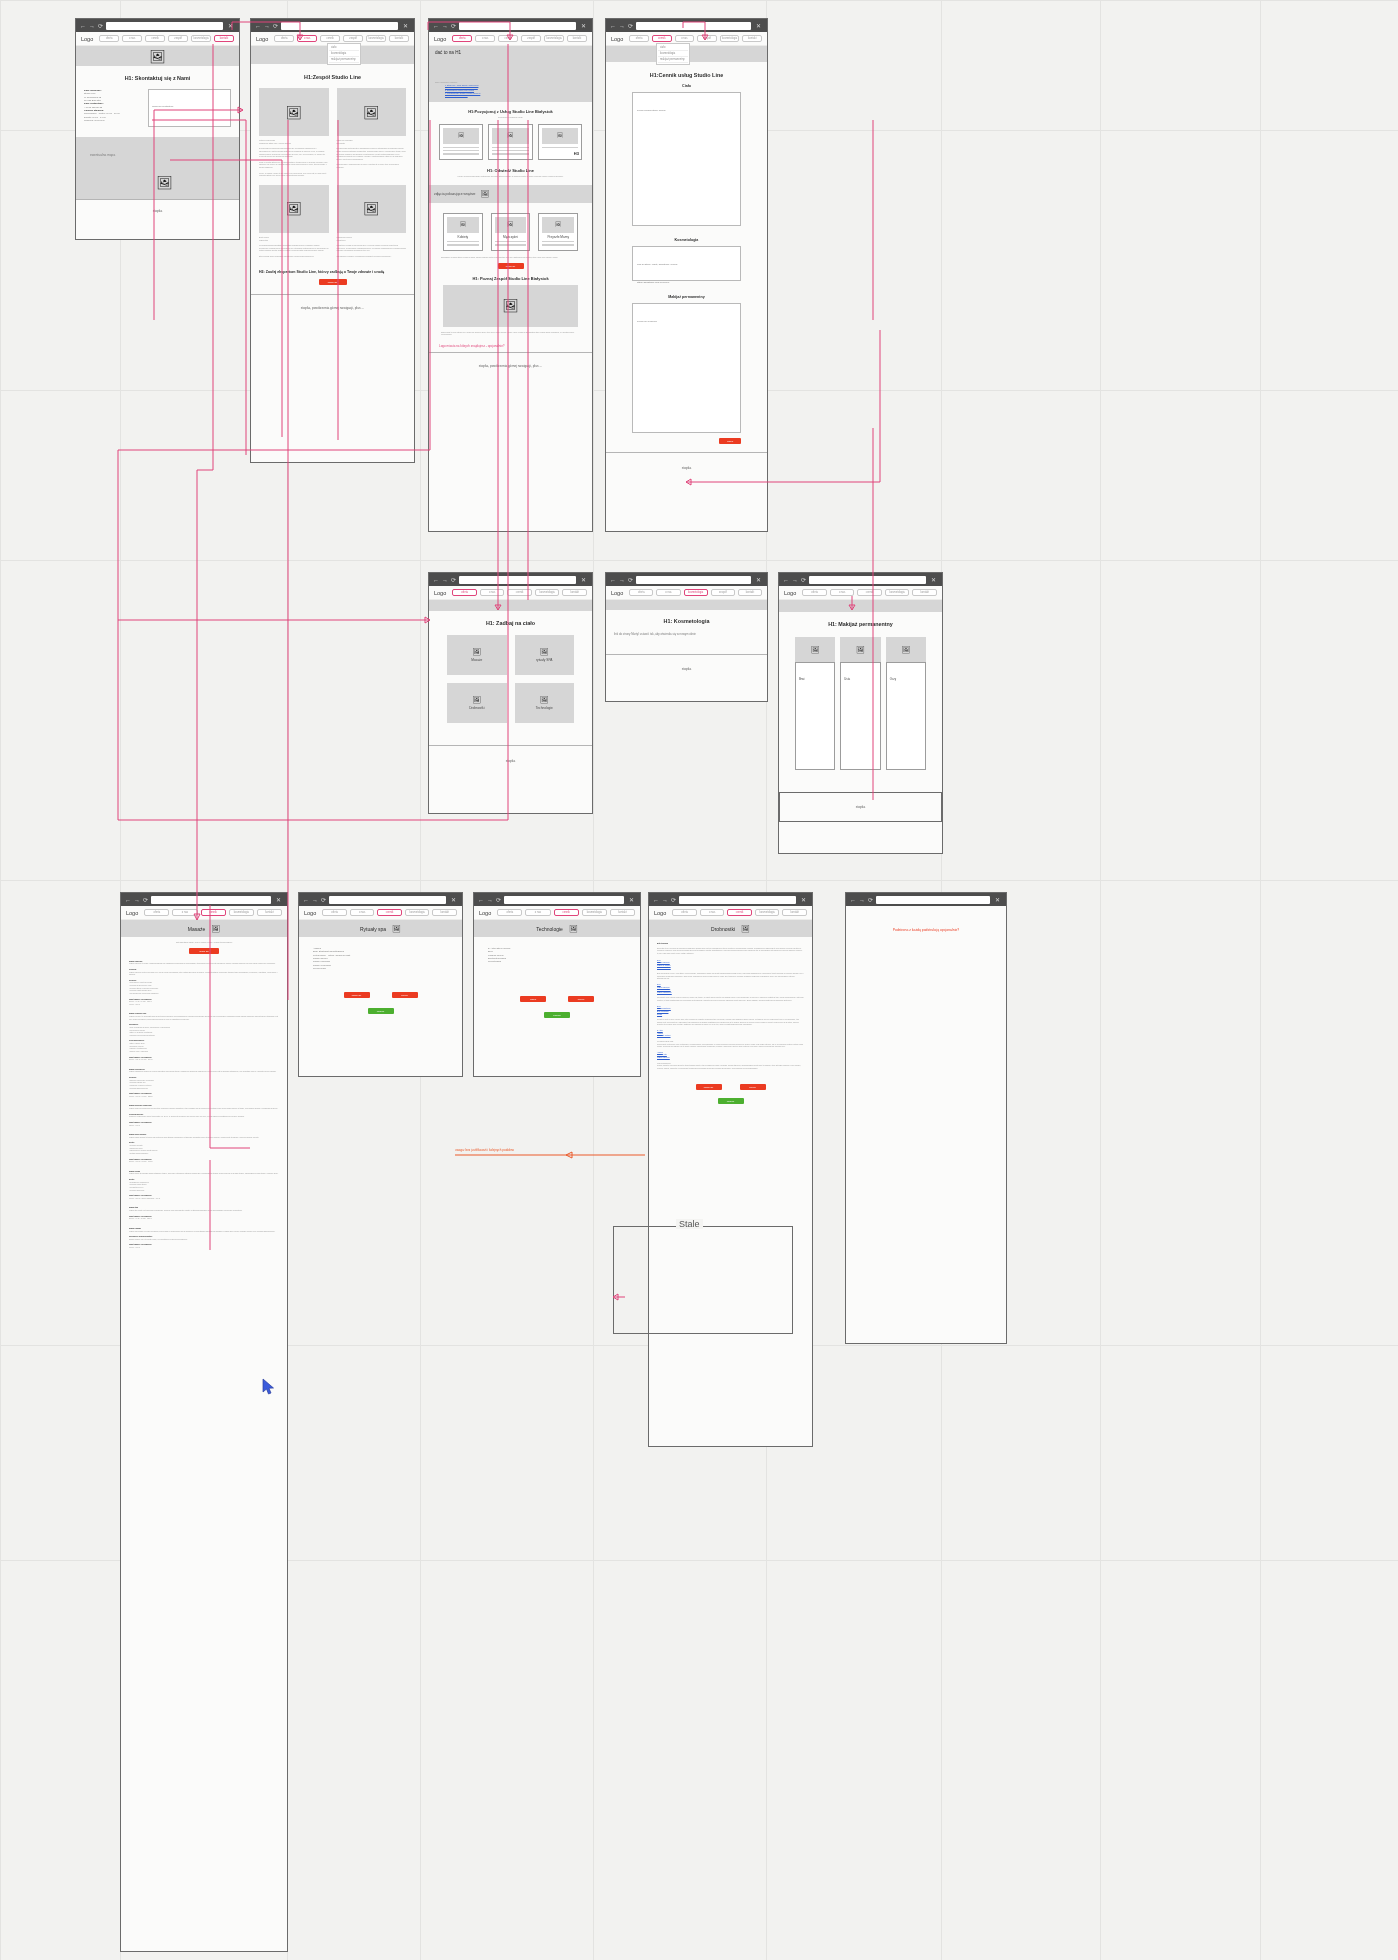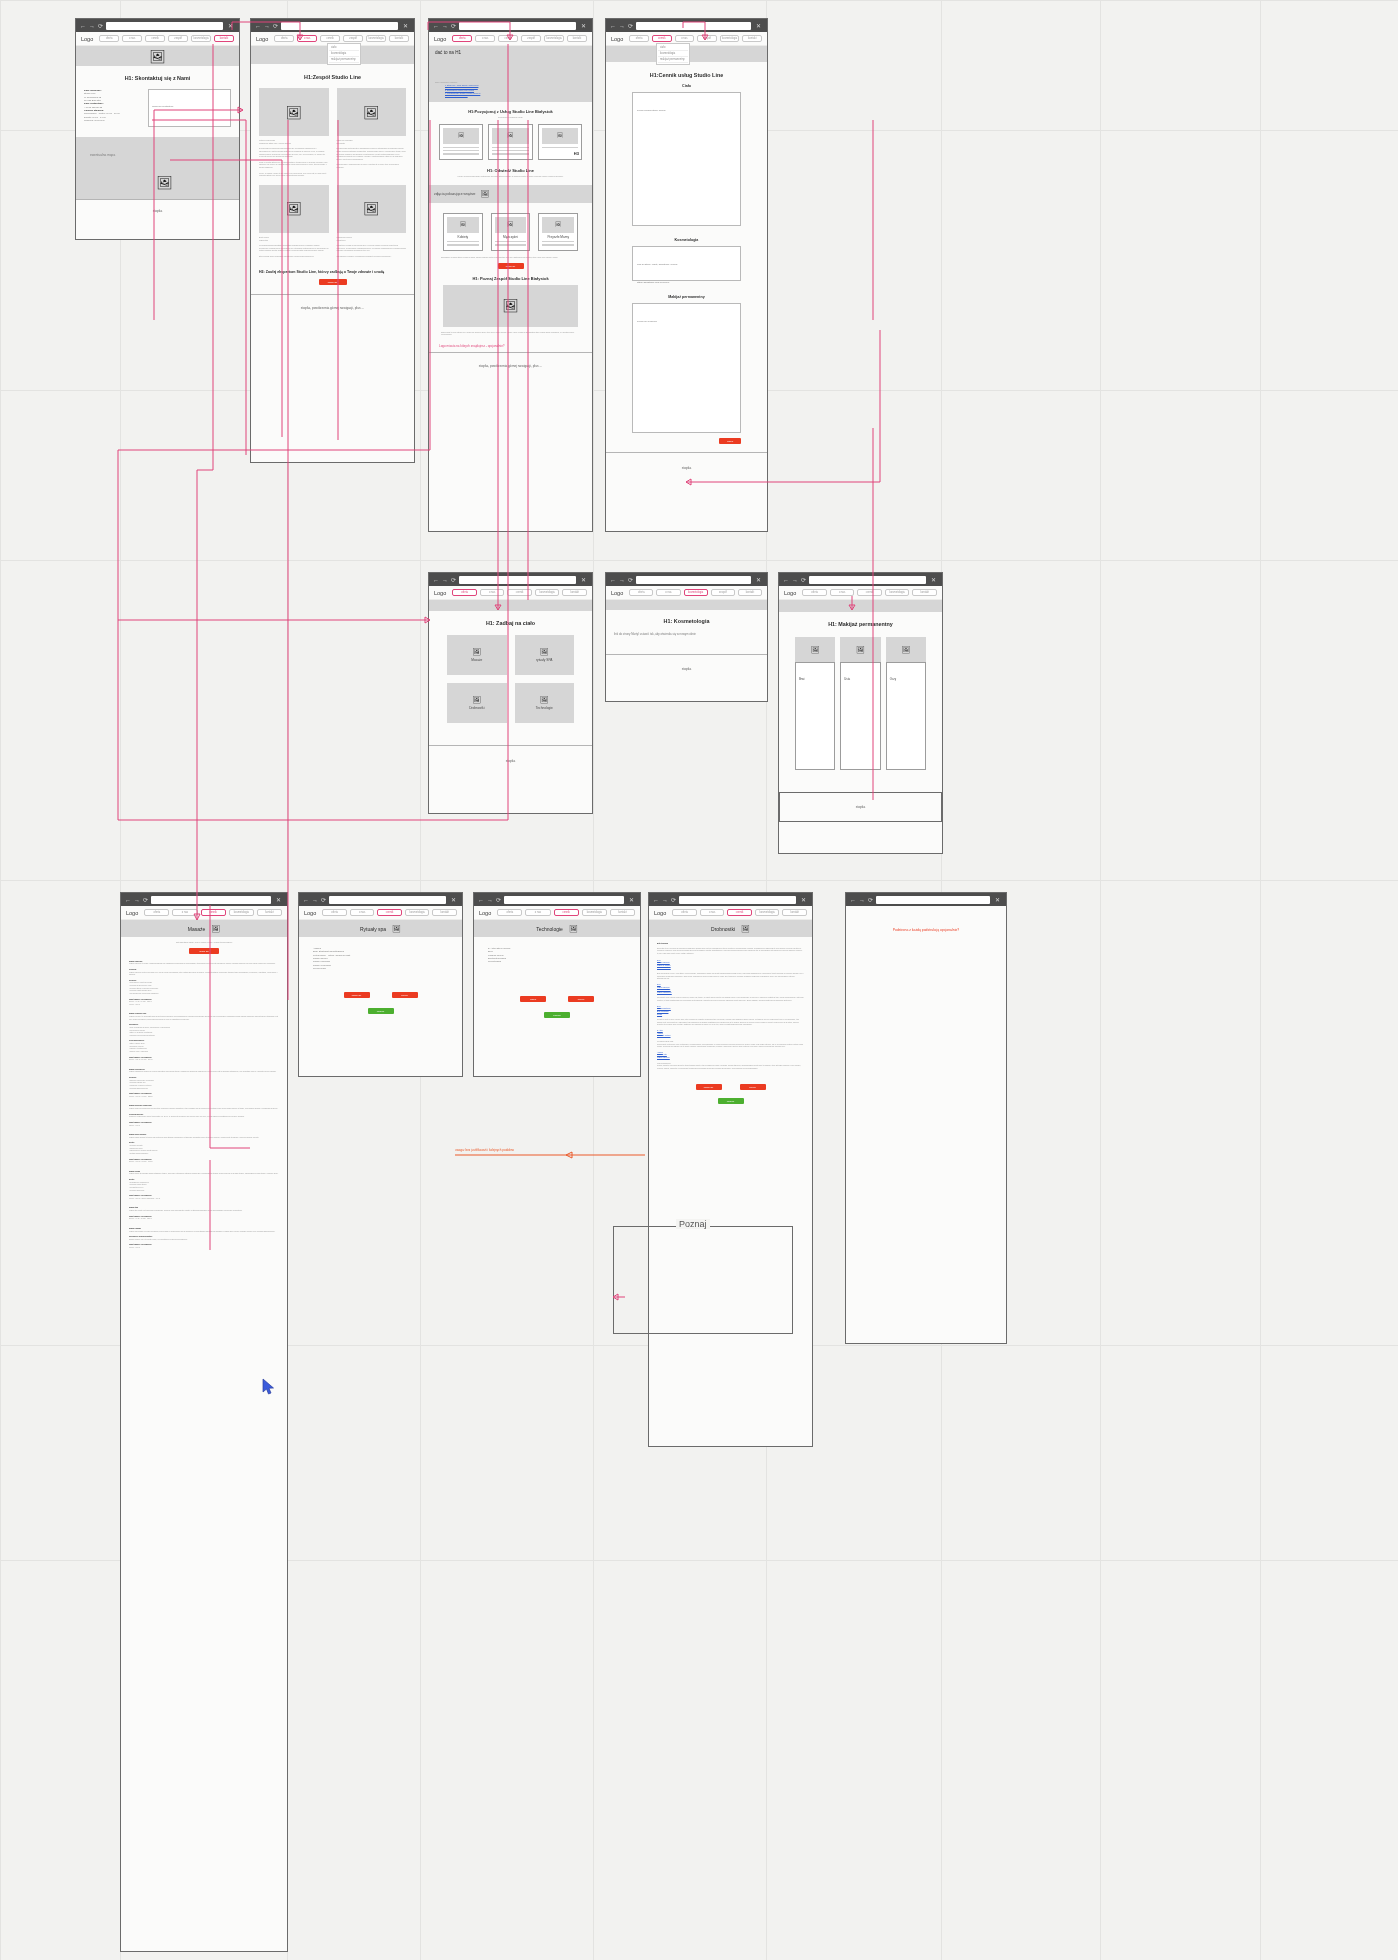--- a/index.html
+++ b/index.html
@@ -809,21 +809,21 @@
   <div style="display:flex; justify-content:center; gap:18px; margin-top:14px;">
     <div class="btn-red" style="width:26px;">umów się</div>
     <div class="btn-red" style="width:26px;">więcej</div>
   </div>
   <div style="display:flex; justify-content:center; margin-top:8px;">
     <div class="btn-green" style="width:26px;">zamów</div>
   </div>
 </div>
 
 <div style="position:absolute; left:613px; top:1226px; width:180px; height:108px; border:1px solid #6b6b6b; background:transparent; z-index:3;">
-  <div style="font-size:9px; color:#555; position:absolute; left:62px; top:-8px; background:#f4f4f2; padding:0 3px;">Poznaj</div>
+  <div style="font-size:9px; color:#555; position:absolute; left:62px; top:-8px; background:#f4f4f2; padding:0 3px;">Stale</div>
 </div>
 
 <div class="win" style="left:845px; top:892px; width:162px; height:452px;">
   <div class="win-bar">
     <span class="nav">←</span>
     <span class="nav">→</span>
     <span class="nav">⟳</span>
     <span class="urlbar"></span>
     <span class="close">✕</span>
   </div>

